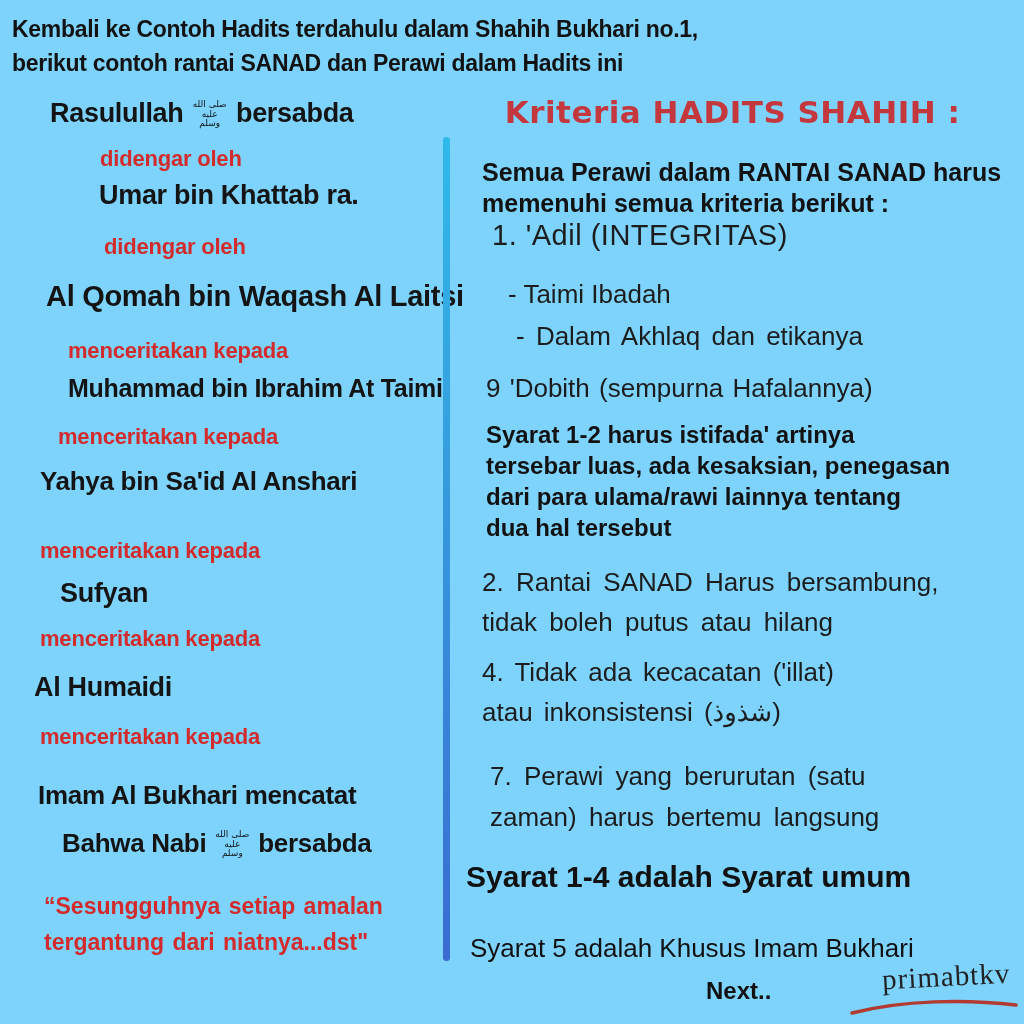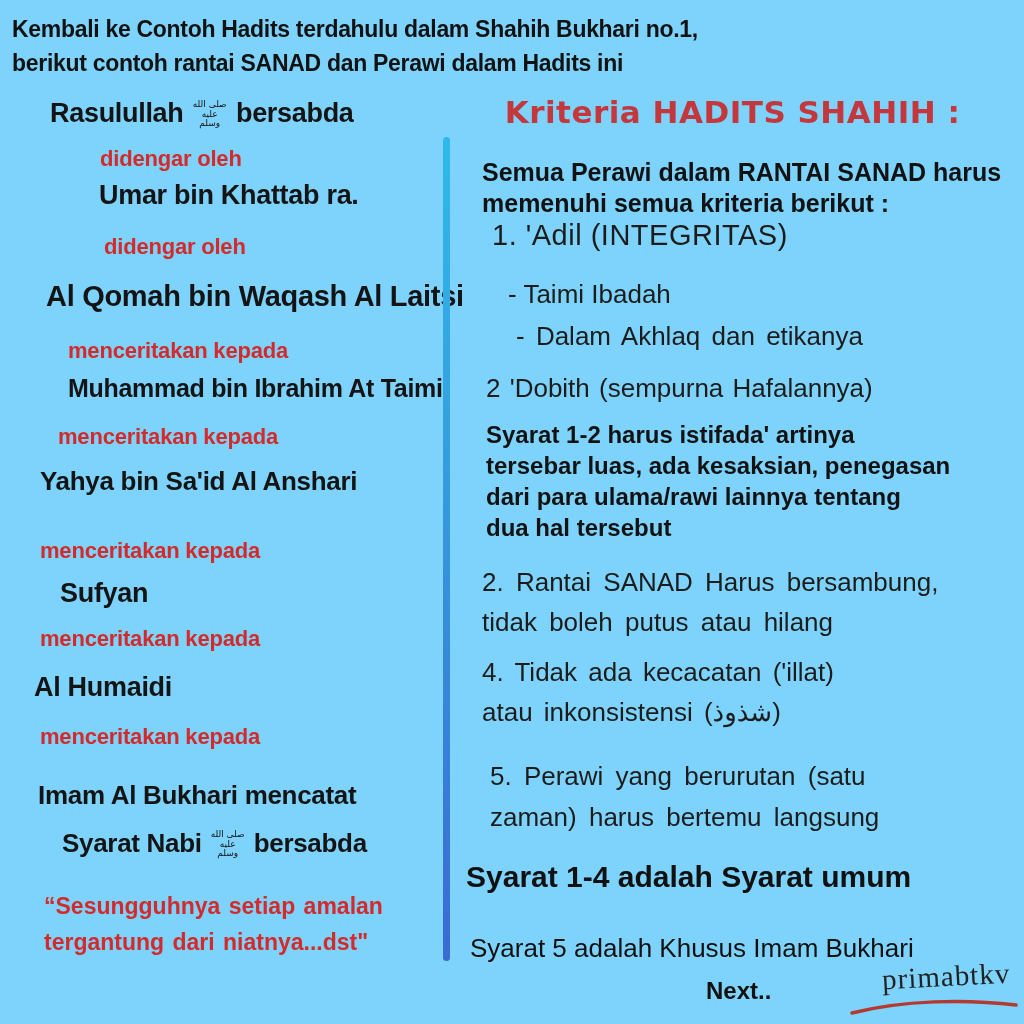--- a/index.html
+++ b/index.html
@@ -55,47 +55,47 @@
     <div class="abs node" style="left:24px;top:374px;font-size:25px;margin-left:44px;">Muhammad bin Ibrahim At Taimi</div>
     <div class="abs rel" style="left:58px;top:424px;">menceritakan kepada</div>
     <div class="abs node" style="left:40px;top:466px;font-size:26px;">Yahya bin Sa'id Al Anshari</div>
     <div class="abs rel" style="left:40px;top:538px;">menceritakan kepada</div>
     <div class="abs node" style="left:60px;top:578px;font-size:27px;">Sufyan</div>
     <div class="abs rel" style="left:40px;top:626px;">menceritakan kepada</div>
     <div class="abs node" style="left:34px;top:672px;font-size:27px;">Al Humaidi</div>
     <div class="abs rel" style="left:40px;top:724px;">menceritakan kepada</div>
     <div class="abs node" style="left:38px;top:780px;font-size:26px;">Imam Al Bukhari mencatat</div>
     <div class="abs node" style="left:62px;top:828px;font-size:26px;">
-      <span>Syarat Nabi</span>
+      <span>Bahwa Nabi</span>
       <span class="saw" dir="rtl">صلى الله عليه وسلم</span>
       <span>bersabda</span>
     </div>
     <div class="abs quote ml" style="left:44px;top:888px;">“Sesungguhnya  setiap  amalan
 tergantung dari niatnya...dst"</div>
   </div>
 
   <div class="abs divider"></div>
 
   <div>
     <div class="abs title">Kriteria HADITS SHAHIH :</div>
     <div class="abs intro ml">Semua Perawi dalam RANTAI SANAD harus
 memenuhi semua kriteria berikut :</div>
     <div class="abs li" style="left:492px;top:219px;font-size:29px;letter-spacing:0.5px;">1. 'Adil (INTEGRITAS)</div>
     <div class="abs li" style="left:508px;top:279px;">- Taimi Ibadah</div>
     <div class="abs li" style="left:516px;top:321px;word-spacing:4px;">- Dalam Akhlaq dan etikanya</div>
-    <div class="abs li" style="left:486px;top:373px;word-spacing:2px;">2 'Dobith (sempurna Hafalannya)</div>
+    <div class="abs li" style="left:486px;top:373px;word-spacing:2px;">9 'Dobith (sempurna Hafalannya)</div>
     <div class="abs note ml">Syarat 1-2 harus istifada' artinya
 tersebar luas, ada kesaksian, penegasan
 dari para ulama/rawi lainnya tentang
 dua hal tersebut</div>
     <div class="abs li ml" style="left:482px;top:562px;line-height:40px;word-spacing:5px;">2. Rantai SANAD Harus bersambung,
 tidak boleh putus atau hilang</div>
     <div class="abs li ml" style="left:482px;top:652px;line-height:40px;word-spacing:4px;">4. Tidak ada kecacatan ('illat)
 atau inkonsistensi (شذوذ)</div>
-    <div class="abs li ml" style="left:490px;top:756px;line-height:41px;word-spacing:5px;">5. Perawi yang berurutan (satu
+    <div class="abs li ml" style="left:490px;top:756px;line-height:41px;word-spacing:5px;">7. Perawi yang berurutan (satu
 zaman) harus bertemu langsung</div>
     <div class="abs sum1">Syarat 1-4 adalah Syarat umum</div>
     <div class="abs sum2">Syarat 5 adalah Khusus Imam Bukhari</div>
   </div>
 
   <div class="abs next">Next..</div>
   <div class="abs sig">primabtkv</div>
   <svg class="abs swoosh" viewBox="0 0 172 20">
     <path d="M4 17 C 55 4, 118 3, 168 9" stroke="#b23a30" stroke-width="3.5" fill="none" stroke-linecap="round"></path>
   </svg>

